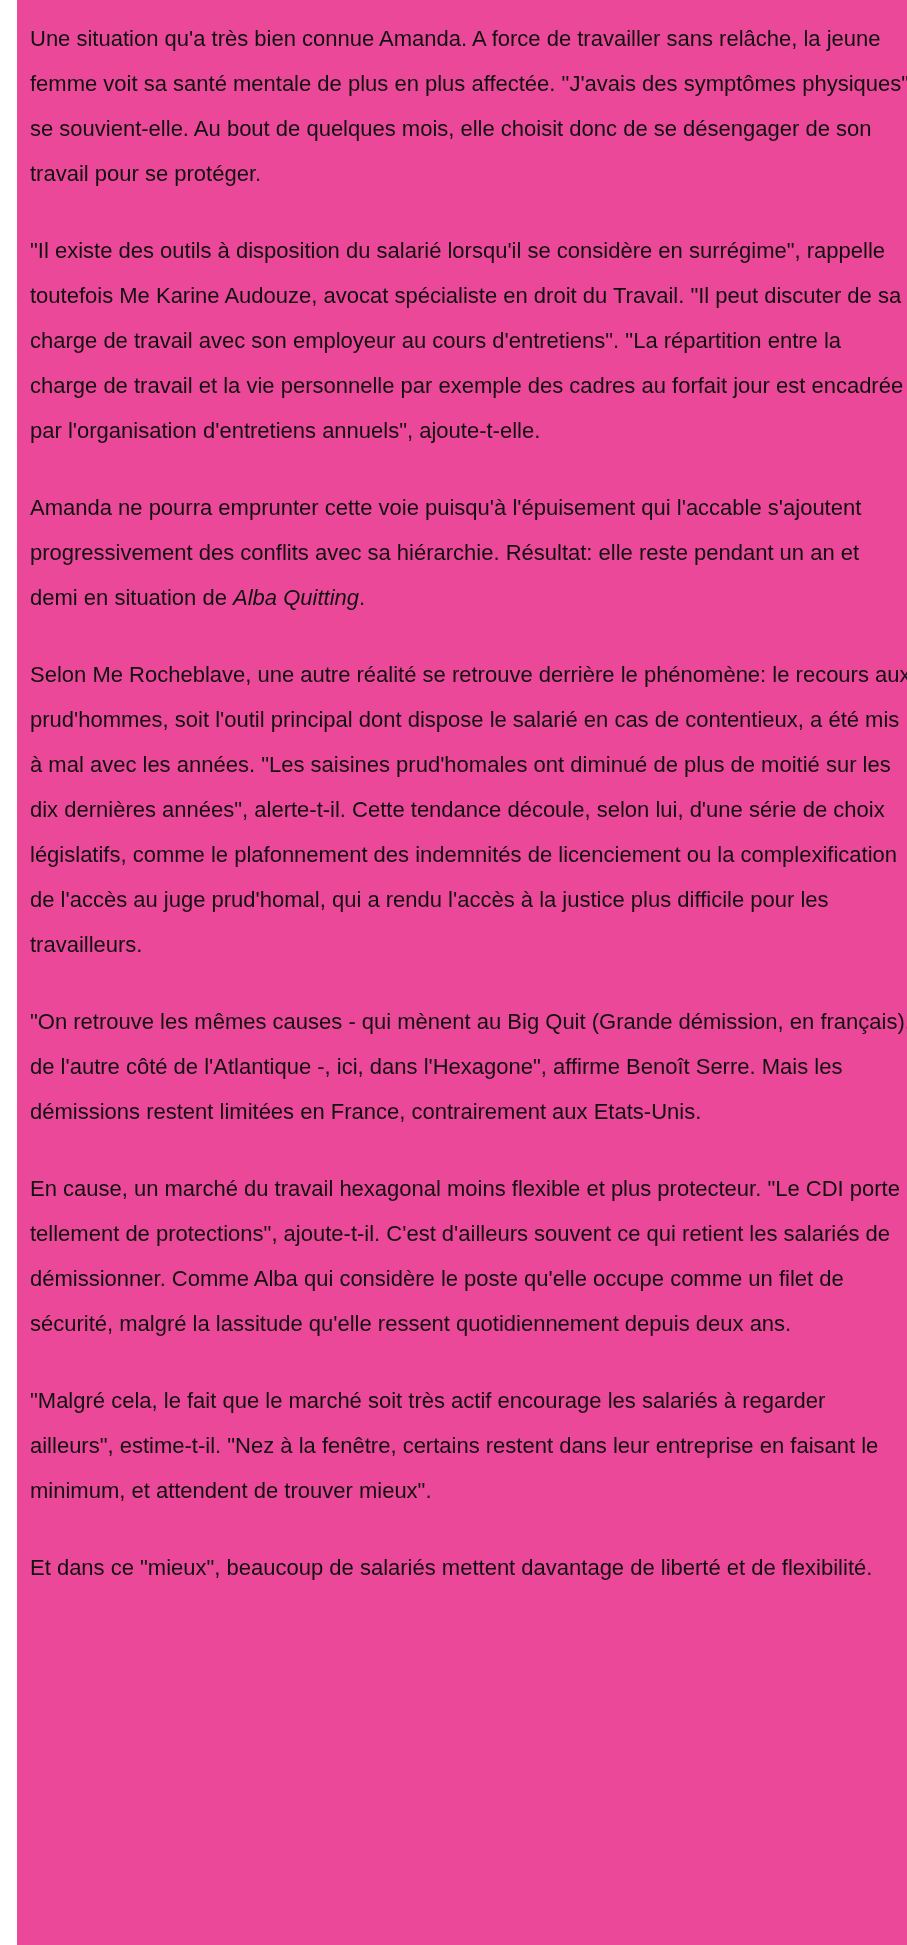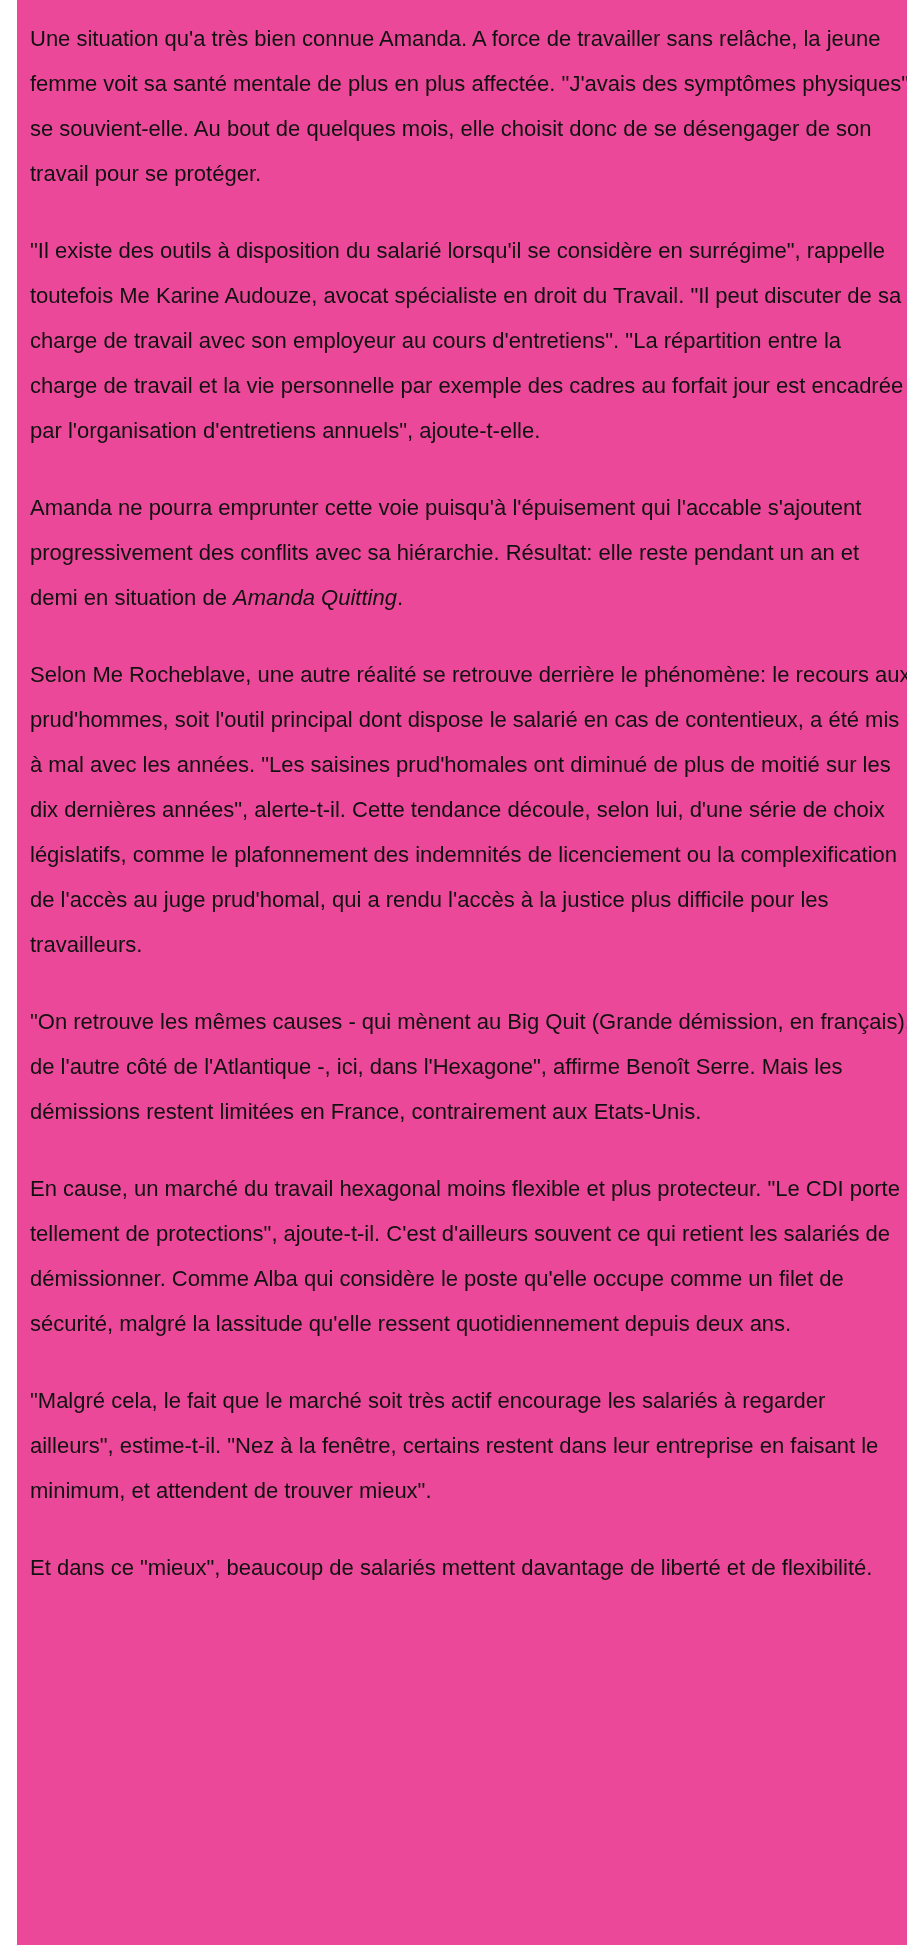--- a/index.html
+++ b/index.html
@@ -42,21 +42,21 @@
 </head>
 <body>
 
 <div class="page">
   <main class="article">
 
     <p class="first">Une situation qu'a très bien connue Amanda. A force de travailler sans relâche, la jeune femme voit sa santé mentale de plus en plus affectée. "J'avais des symptômes physiques" se souvient-elle. Au bout de quelques mois, elle choisit donc de se désengager de son travail pour se protéger.</p>
 
     <p>"Il existe des outils à disposition du salarié lorsqu'il se considère en surrégime", rappelle toutefois Me Karine Audouze, avocat spécialiste en droit du Travail. "Il peut discuter de sa charge de travail avec son employeur au cours d'entretiens". "La répartition entre la charge de travail et la vie personnelle par exemple des cadres au forfait jour est encadrée par l'organisation d'entretiens annuels", ajoute-t-elle.</p>
 
-    <p><span>Amanda ne pourra emprunter cette voie puisqu'à l'épuisement qui l'accable s'ajoutent progressivement des conflits avec sa hiérarchie. Résultat: elle reste pendant un an et demi en situation de </span><em>Amanda Quitting</em><span>.</span></p>
+    <p><span>Amanda ne pourra emprunter cette voie puisqu'à l'épuisement qui l'accable s'ajoutent progressivement des conflits avec sa hiérarchie. Résultat: elle reste pendant un an et demi en situation de </span><em>Alba Quitting</em><span>.</span></p>
 
     <p>Selon Me Rocheblave, une autre réalité se retrouve derrière le phénomène: le recours aux prud'hommes, soit l'outil principal dont dispose le salarié en cas de contentieux, a été mis à mal avec les années. "Les saisines prud'homales ont diminué de plus de moitié sur les dix dernières années", alerte-t-il. Cette tendance découle, selon lui, d'une série de choix législatifs, comme le plafonnement des indemnités de licenciement ou la complexification de l'accès au juge prud'homal, qui a rendu l'accès à la justice plus difficile pour les travailleurs.</p>
 
 
     <p>"On retrouve les mêmes causes - qui mènent au Big Quit (Grande démission, en français), de l'autre côté de l'Atlantique -, ici, dans l'Hexagone", affirme Benoît Serre. Mais les démissions restent limitées en France, contrairement aux Etats-Unis.</p>
 
     <p>En cause, un marché du travail hexagonal moins flexible et plus protecteur. "Le CDI porte tellement de protections", ajoute-t-il. C'est d'ailleurs souvent ce qui retient les salariés de démissionner. Comme Alba qui considère le poste qu'elle occupe comme un filet de sécurité, malgré la lassitude qu'elle ressent quotidiennement depuis deux ans.</p>
 
     <p>"Malgré cela, le fait que le marché soit très actif encourage les salariés à regarder ailleurs", estime-t-il. "Nez à la fenêtre, certains restent dans leur entreprise en faisant le minimum, et attendent de trouver mieux".</p>
 

